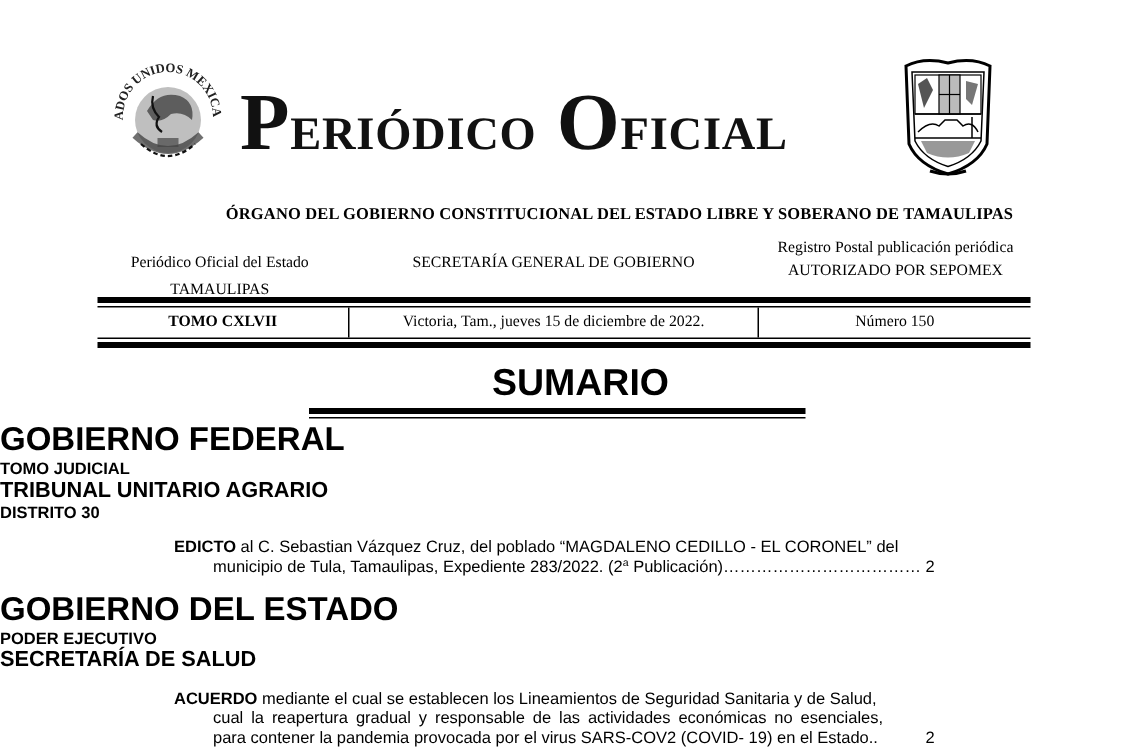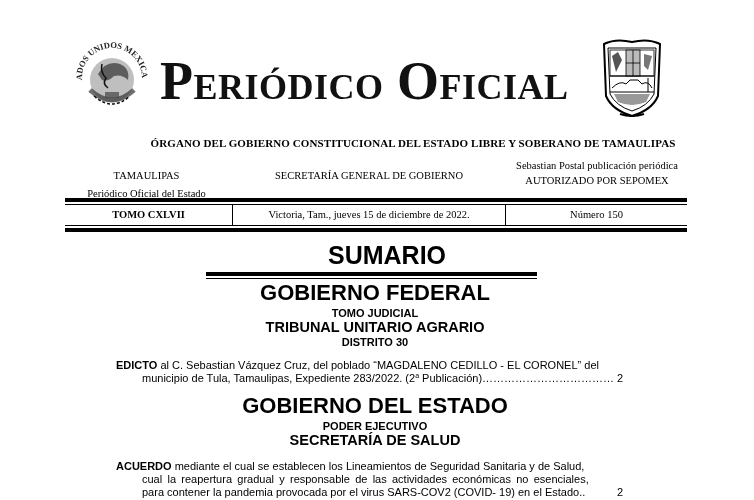--- a/index.html
+++ b/index.html
@@ -10,21 +10,21 @@
 
   
   #seal-left { left: 72px; top: 34px; width: 80px; height: 82px; }
   #masthead-title {
     left: 160px; top: 55px; width: 432px;
     font-family: "Liberation Serif", serif; font-weight: bold;
     font-size: 52px; line-height: 52px; letter-spacing: 0.5px; white-space: nowrap;
     color: #111;
   }
   #masthead-title .big { font-size: 54px; }
-  #masthead-title .sc { font-size: 36px; }
+  #masthead-title .sc { font-size: 31px; }
   #seal-right { left: 598px; top: 36px; width: 68px; height: 82px; }
 
   #organo {
     left: 0; width: 754px; top: 137px; text-align: center;
     font-size: 11px; font-weight: bold; letter-spacing: 0.1px;
     font-family: "Liberation Serif", serif;
     margin-left: 36px;
   }
 
   .info { font-size: 10.5px; text-align: center; font-family: "Liberation Serif", serif; line-height: 13px; }
@@ -56,21 +56,21 @@
 
   
   .sans { font-family: "Liberation Sans", sans-serif; }
   #sumario-title {
     left: 0; width: 754px; top: 240px; text-align: center;
     font-size: 25px; font-weight: bold; line-height: 30px; padding-left: 20px;
   }
   #sum-rule-thick { left: 206px; width: 331px; top: 272px; height: 4px; background: #000; }
   #sum-rule-thin { left: 206px; width: 331px; top: 278px; height: 1px; background: #000; }
 
-  .center { left: 0; width: 750px; text-align: center; font-weight: bold; }
+  .center { left: 0; width: 750px; text-align: left; font-weight: bold; }
   #gob-federal { top: 280px; font-size: 22px; line-height: 26px; }
   #poder-judicial { top: 307px; font-size: 11px; line-height: 13px; }
   #tribunal { top: 319px; font-size: 14.5px; line-height: 17px; }
   #distrito { top: 336px; font-size: 11px; line-height: 13px; }
 
   .entry { font-size: 11px; line-height: 13px; }
   .entry .kw { font-weight: bold; }
   #edicto-l1 { left: 116px; top: 359px; width: 520px; white-space: nowrap; }
   #edicto-l2 { left: 142px; top: 372px; width: 480px; white-space: nowrap; }
   #edicto-page { left: 617px; top: 372px; width: 12px; }
@@ -125,28 +125,28 @@
     <line x1="50" y1="42" x2="50" y2="56" stroke="#000" stroke-width="1"></line>
     <line x1="12" y1="56" x2="56" y2="56" stroke="#000" stroke-width="1"></line>
     <path d="M16 58 L52 58 L48 66 Q34 72 20 66 Z" fill="#999"></path>
     <path d="M22 78 Q34 82 46 78" stroke="#000" stroke-width="2" fill="none"></path>
   </svg>
 </div>
 
 <div id="organo" class="abs">ÓRGANO DEL GOBIERNO CONSTITUCIONAL  DEL ESTADO LIBRE Y SOBERANO DE TAMAULIPAS</div>
 
 <div id="info-left" class="abs info">
+  <div>Periódico Oficial del Estado</div>
   <div>TAMAULIPAS</div>
-  <div>Periódico Oficial del Estado</div>
 </div>
 <div id="info-center" class="abs info">
   <div>SECRETARÍA GENERAL DE GOBIERNO</div>
 </div>
 <div id="info-right" class="abs info">
-  <div>Sebastian Postal publicación periódica</div>
+  <div>Registro Postal publicación periódica</div>
   <div class="last">AUTORIZADO POR SEPOMEX</div>
 </div>
 
 <div id="rule1a" class="abs rule-thick"></div>
 <div id="rule1b" class="abs rule-thin"></div>
 <div id="vsep1" class="abs vsep"></div>
 <div id="vsep2" class="abs vsep"></div>
 <div id="tomo" class="abs row2">TOMO CXLVII</div>
 <div id="fecha" class="abs row2">Victoria, Tam., jueves 15 de diciembre de 2022.</div>
 <div id="numero" class="abs row2">Número 150</div>

